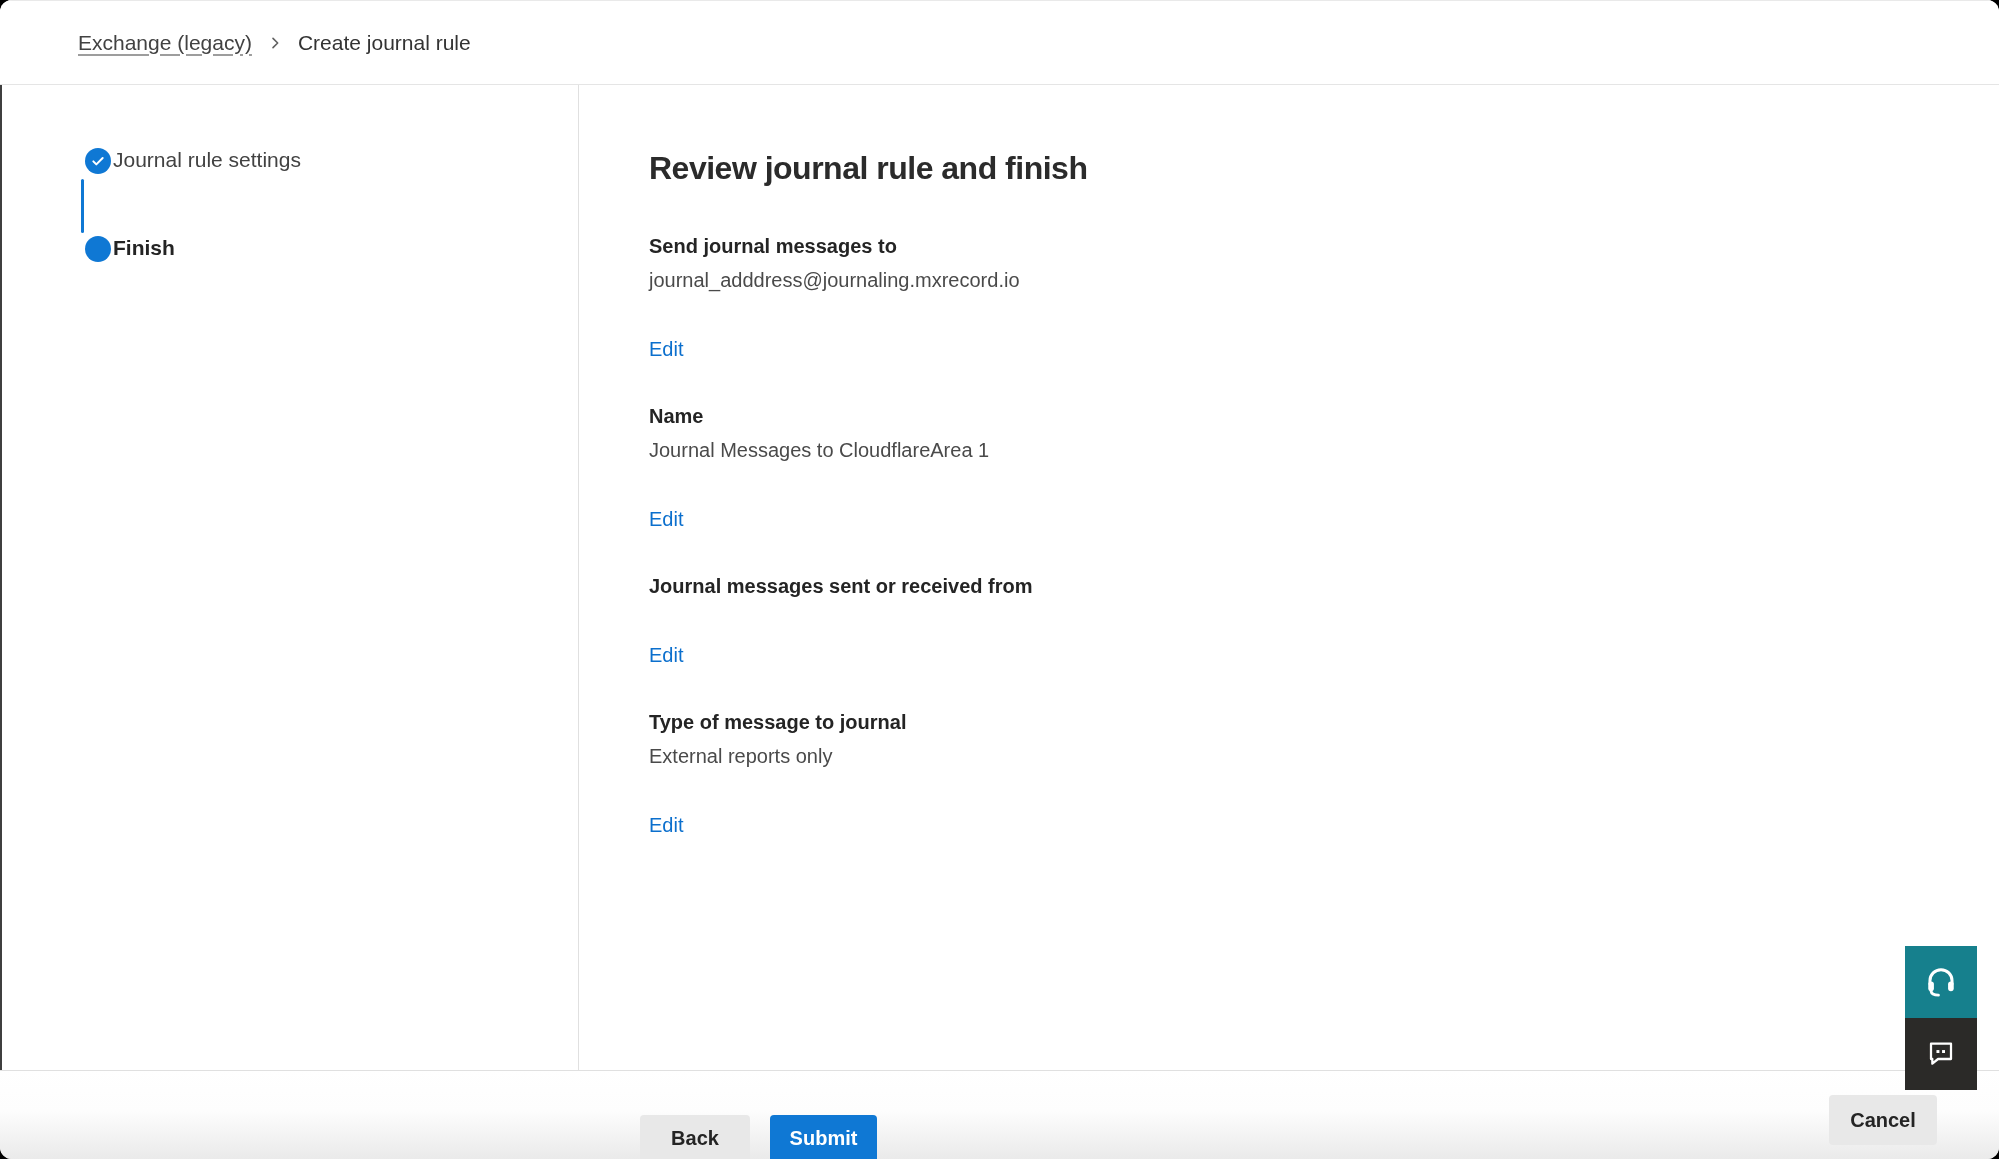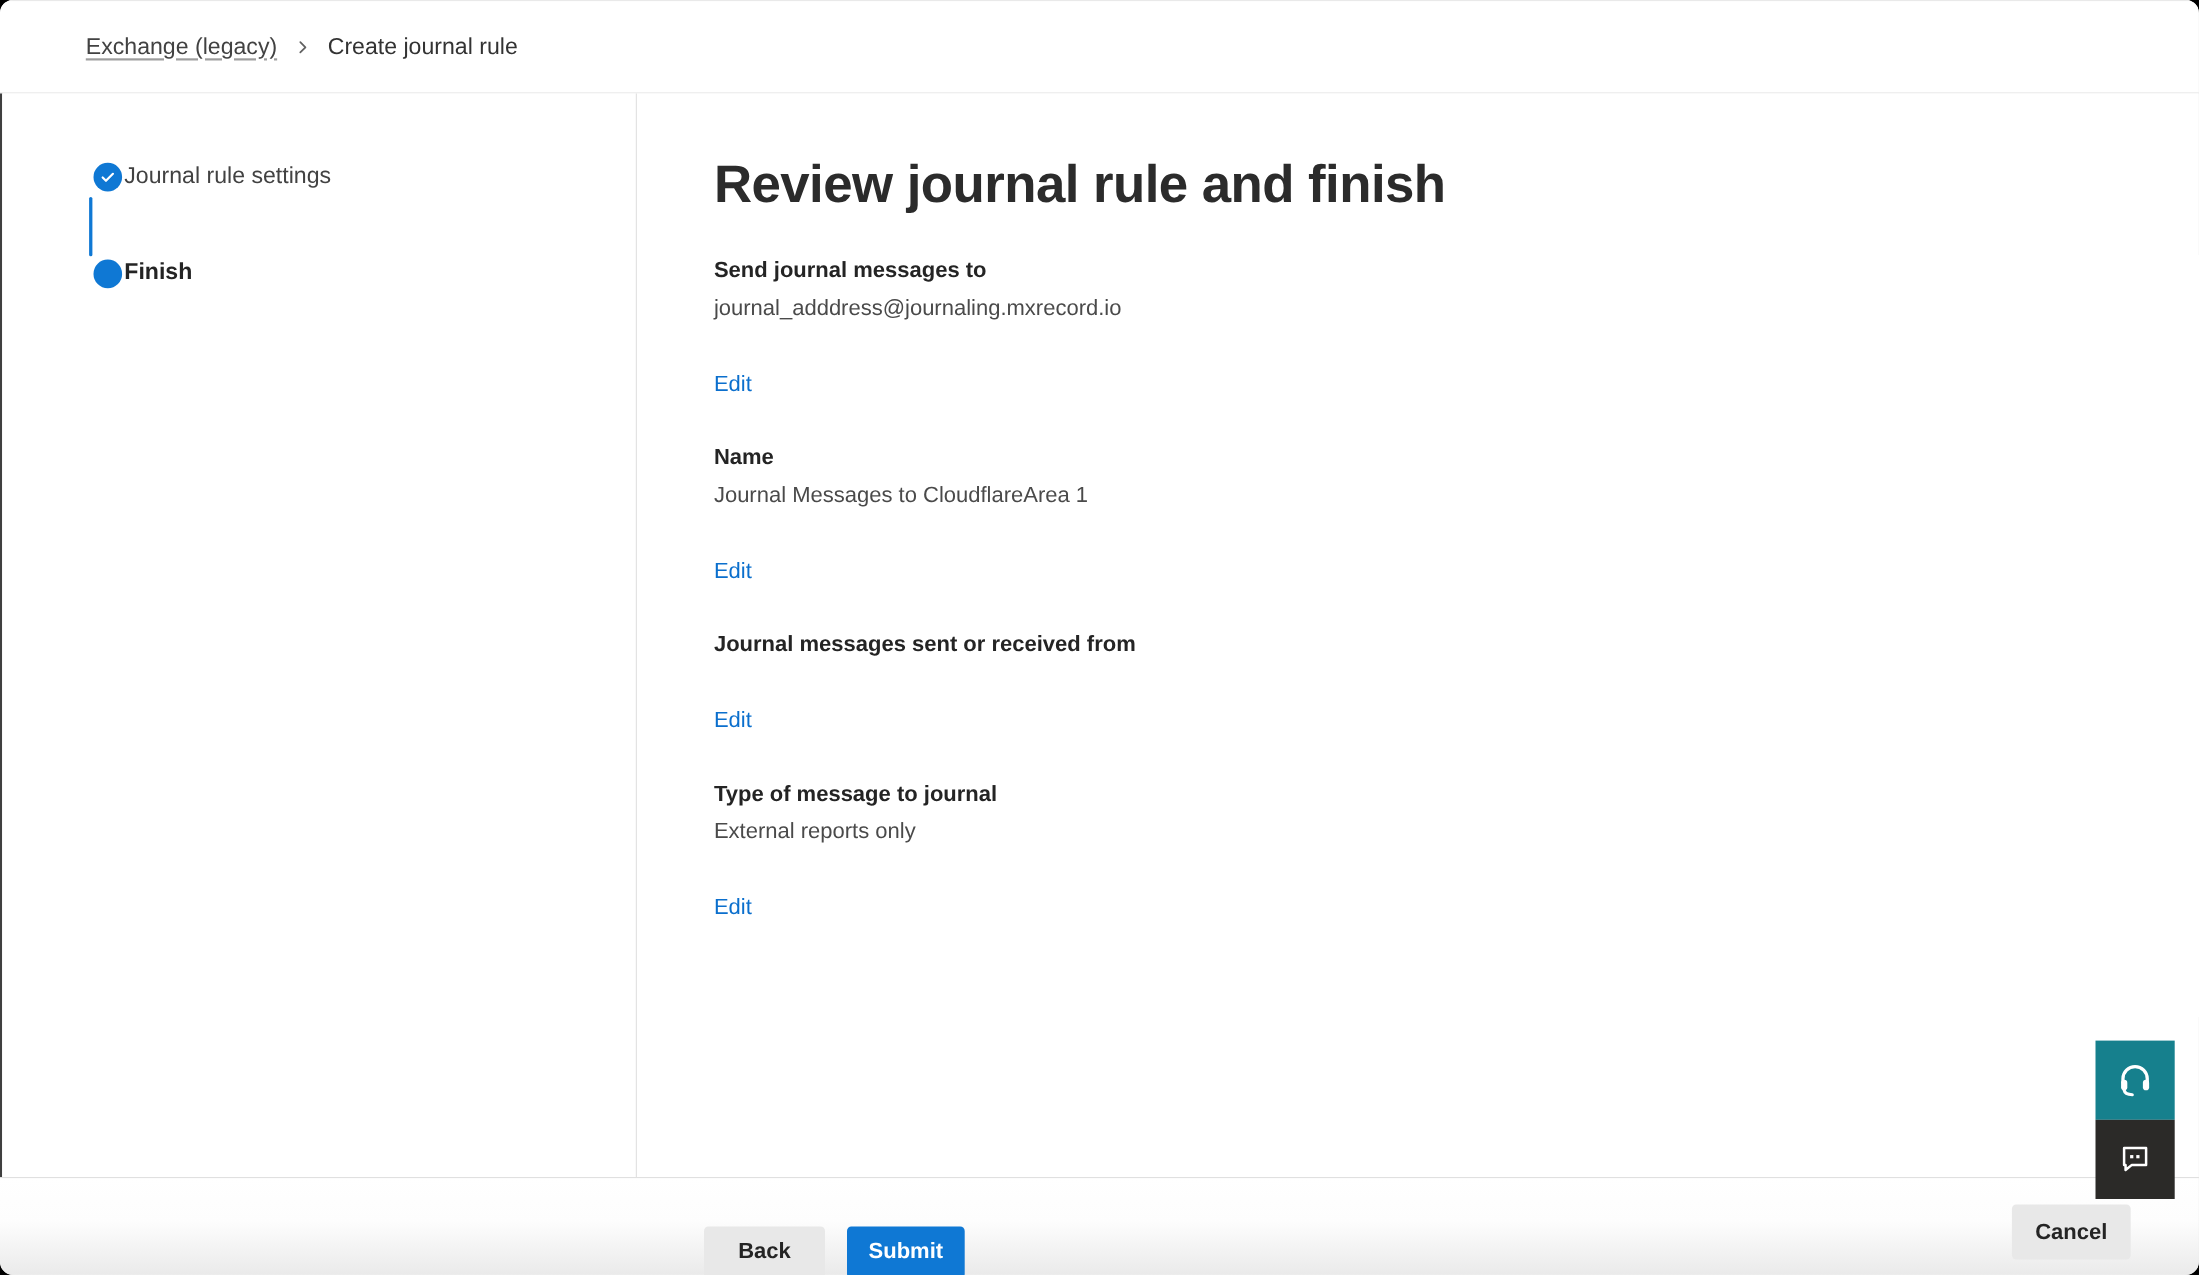--- a/index.html
+++ b/index.html
@@ -27,21 +27,21 @@
   }
   .step { position:absolute; left:83px; height:28px; display:flex; align-items:flex-start; gap:2px; cursor:pointer; }
   .step-1 { top:63px; }
   .step-2 { top:151px; }
   .bullet { width:26px; height:26px; border-radius:50%; background:#0f78d4; display:flex; align-items:center; justify-content:center; flex:0 0 26px; }
   .step-label { font-size:21px; color:#424242; white-space:nowrap; }
   .step-2 .step-label { font-weight:700; color:#242424; }
   .connector { position:absolute; left:79px; top:94px; width:3px; height:54px; background:#0f78d4; border-radius:2px; }
   
   .content { flex:1 1 auto; background:#fff; padding:0 0 0 70px; }
-  h1.page-title { margin-top:57px; font-size:48px; line-height:53px; font-weight:700; color:#2b2b2b; letter-spacing:-0.5px; }
+  h1.page-title { margin-top:57px; font-size:32px; line-height:53px; font-weight:700; color:#2b2b2b; letter-spacing:-0.5px; }
   .sections { margin-top:34px; }
   .review-section { margin-bottom:32px; }
   .s-label { font-size:20px; line-height:34px; font-weight:700; color:#242424; }
   .s-value { font-size:20px; line-height:34px; font-weight:400; color:#4a4a4a; }
   .s-edit { display:inline-block; font-size:20px; line-height:35px; color:#0b6fcd; cursor:pointer; text-decoration:none;margin-top:35px; }
   
   .footer {
     position:relative; flex:0 0 89px; height:89px;
     border-top:1px solid #e0e0e0;
     background:linear-gradient(180deg,#ffffff 0%,#fdfdfd 45%,#eaeaea 100%);

